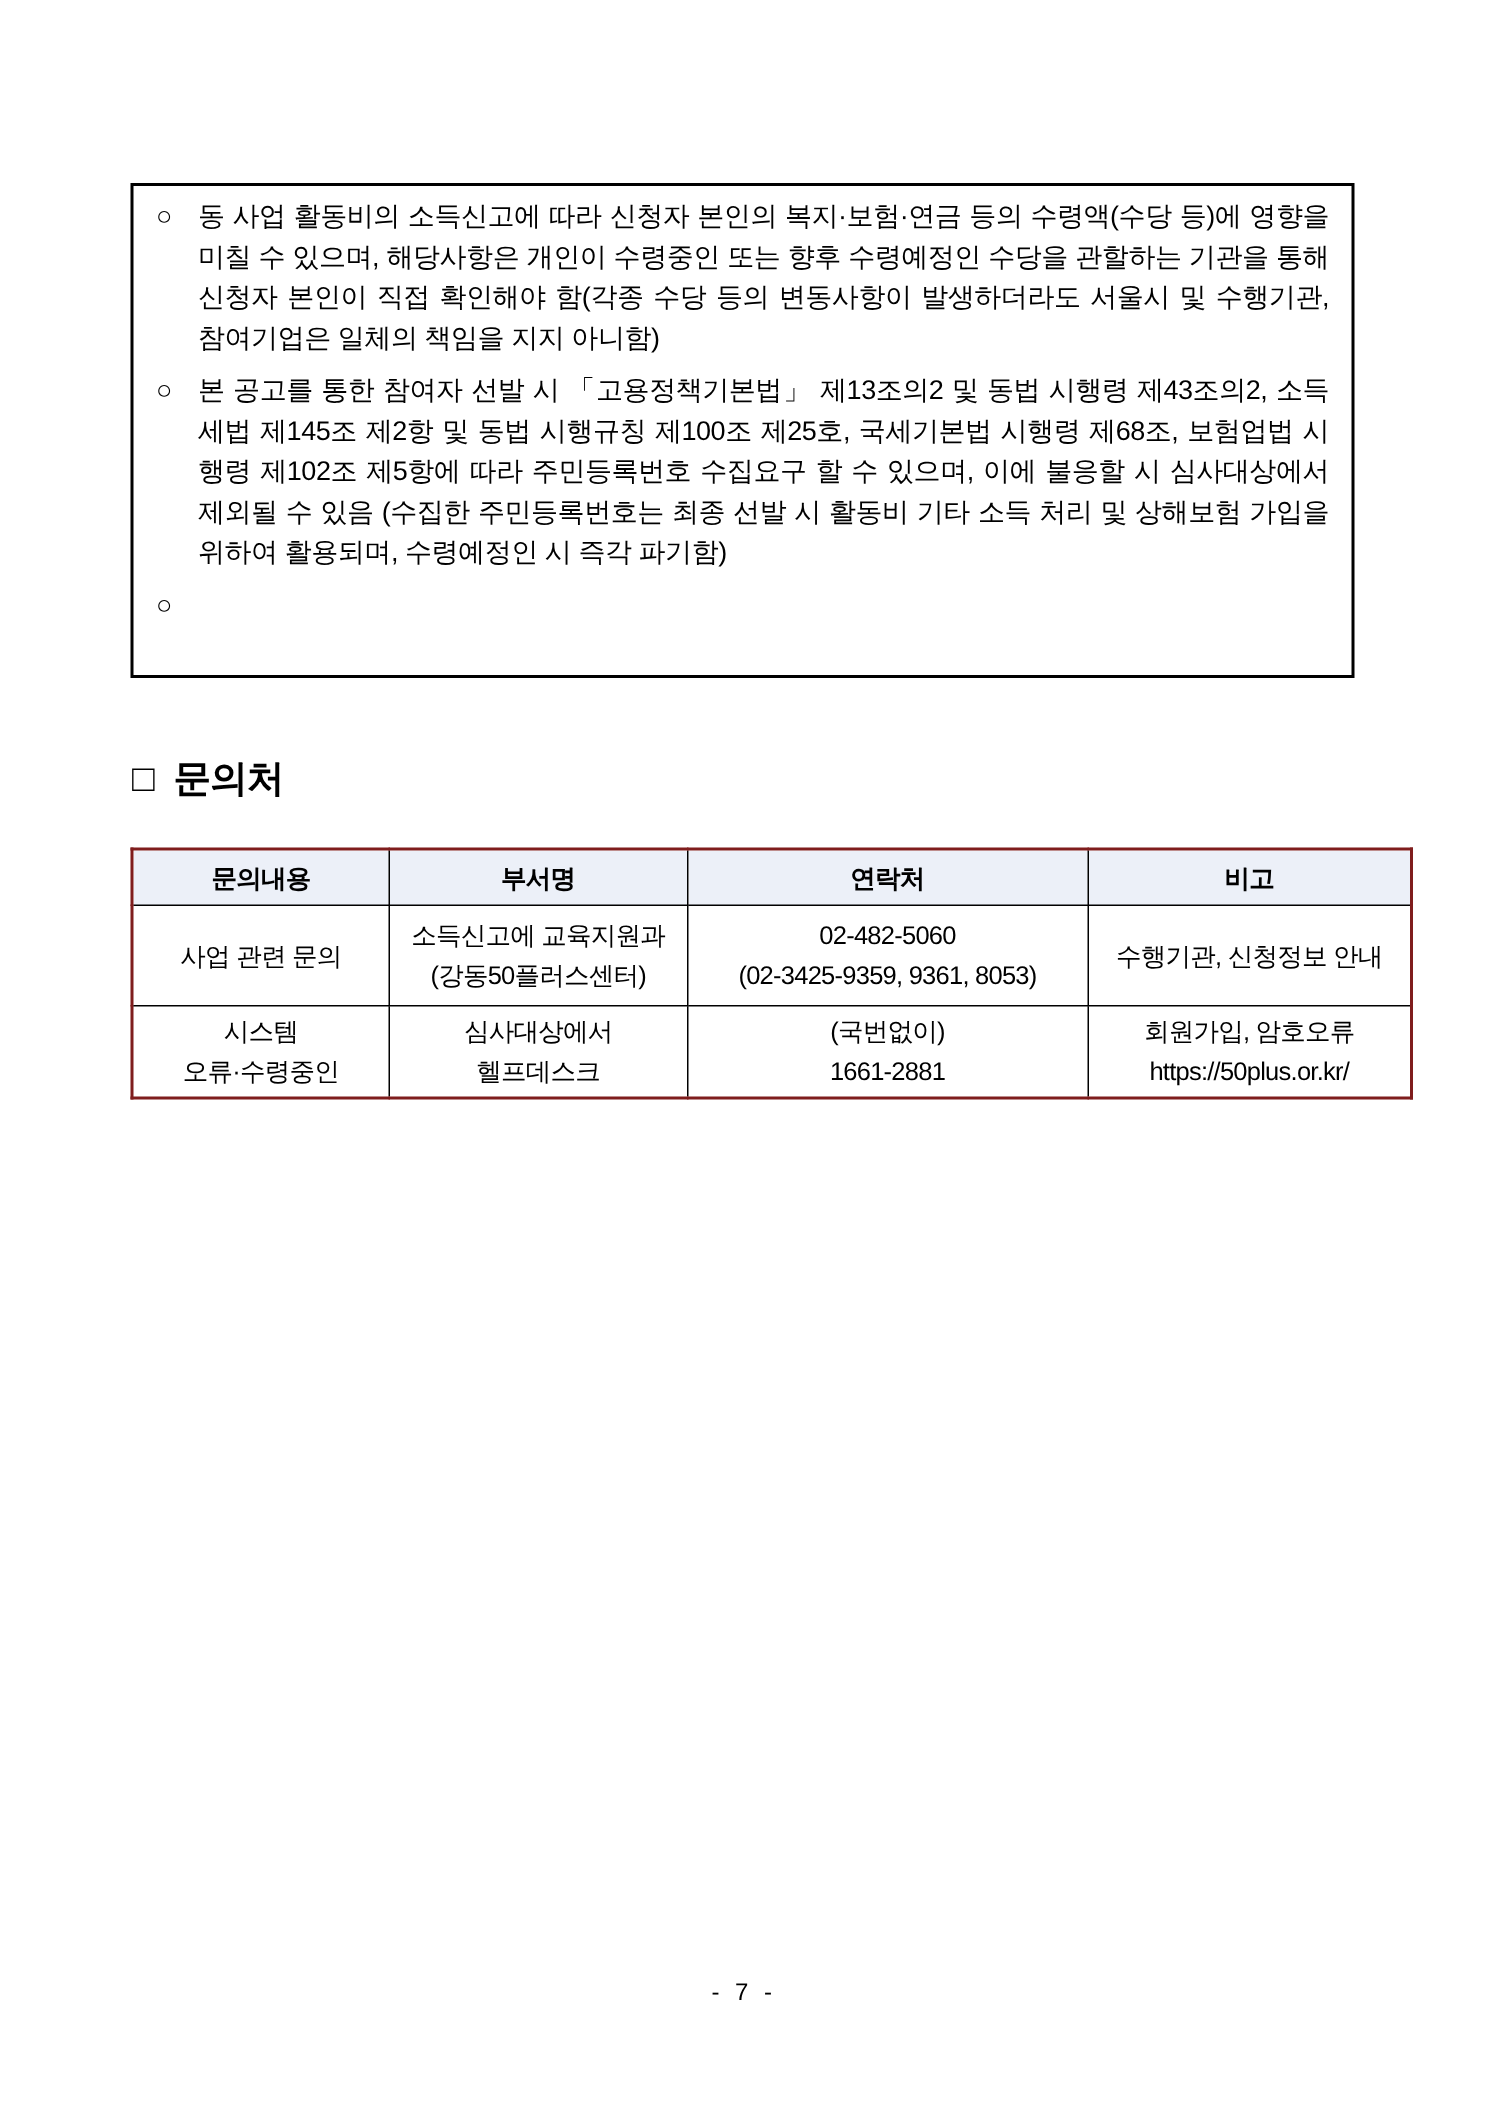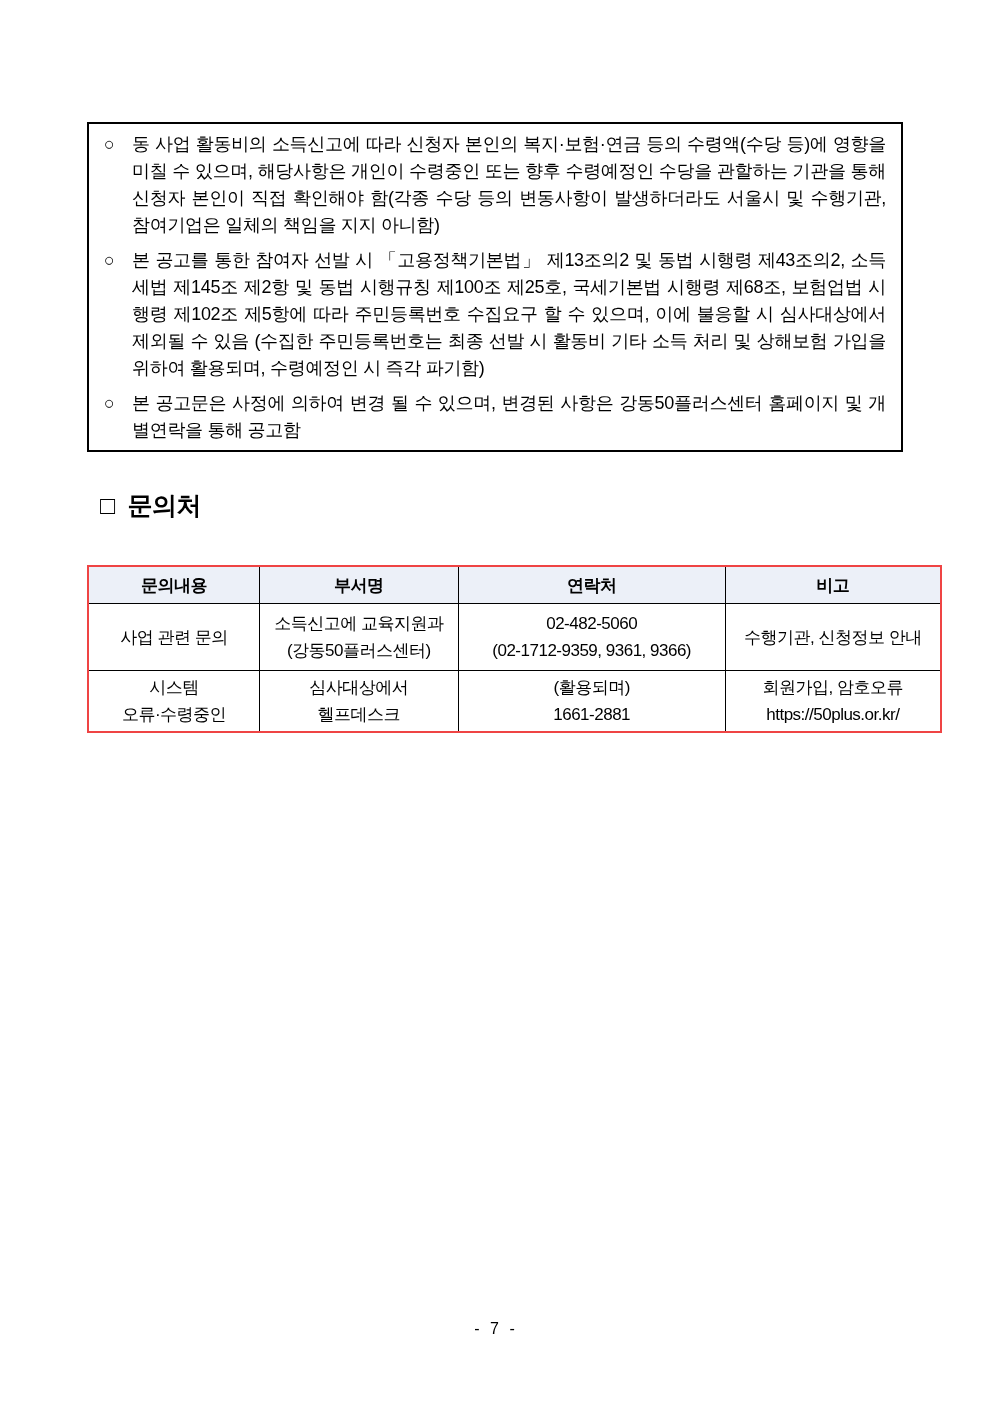--- a/index.html
+++ b/index.html
@@ -44,44 +44,43 @@
     position: absolute;
     left: 0;
     top: 0;
     letter-spacing: 0;
   }
 
   
   .section-title {
     position: absolute;
     left: 88px;
-    top: 488px;
+    top: 502px;
     font-size: 25px;
     line-height: 34px;
     font-weight: bold;
     letter-spacing: -0.5px;
-    margin-left: 12px;
   }
   .section-title .sq {
     font-weight: normal;
     margin-right: 13px;
   }
 
   
   .contact-table {
     position: absolute;
     left: 87px;
     top: 565px;
     width: 855px;
     border-collapse: collapse;
     table-layout: fixed;
     text-align: center;
     font-size: 17px;
     letter-spacing: -0.5px;
-    border: 2px solid #ef4444;
+    border: 2px solid #7f1d1d;
   }
   .contact-table th,
   .contact-table td {
     border: 1px solid #000000;
     padding: 2px 4px;
     vertical-align: middle;
     overflow: hidden;
   }
   .contact-table thead th {
     background: #ECF0F8;
@@ -105,21 +104,21 @@
   }
 </style>
 </head>
 <body>
 
 <div class="page">
 
   <div class="notice-box">
     <p class="bullet"><span class="marker">○</span><span>동 사업 활동비의 소득신고에 따라 신청자 본인의 복지·보험·연금 등의 수령액(수당 등)에 영향을 미칠 수 있으며, 해당사항은 개인이 수령중인 또는 향후 수령예정인 수당을 관할하는 기관을 통해 신청자 본인이 직접 확인해야 함(각종 수당 등의 변동사항이 발생하더라도 서울시 및 수행기관, 참여기업은 일체의 책임을 지지 아니함)</span></p>
     <p class="bullet"><span class="marker">○</span><span>본 공고를 통한 참여자 선발 시 「고용정책기본법」 제13조의2 및 동법 시행령 제43조의2, 소득세법 제145조 제2항 및 동법 시행규칭 제100조 제25호, 국세기본법 시행령 제68조, 보험업법 시행령 제102조 제5항에 따라 주민등록번호 수집요구 할 수 있으며, 이에 불응할 시 심사대상에서 제외될 수 있음 (수집한 주민등록번호는 최종 선발 시 활동비 기타 소득 처리 및 상해보험 가입을 위하여 활용되며, 수령예정인 시 즉각 파기함)</span></p>
-    <p class="bullet"><span class="marker">○</span><span>본 공고문은 사정에 의하여 변경 될 수 있으며, 변경된 사항은 강동50플러스센터 홈페이지 및 개별연락을 통해 공고함</span></p>
+    <p class="bullet"><span class="marker">○</span></p>
   </div>
 
   <div class="section-title">
     <span class="sq">□</span><span>문의처</span>
   </div>
 
   <table class="contact-table">
     <colgroup>
       <col style="width:20.1%">
       <col style="width:23.3%">
@@ -138,37 +137,37 @@
       <tr class="row-1">
         <td class="col-category">
           <div class="cell-line">사업 관련 문의</div>
         </td>
         <td>
           <div class="cell-line">소득신고에 교육지원과</div>
           <div class="cell-line">(강동50플러스센터)</div>
         </td>
         <td>
           <div class="cell-line">02-482-5060</div>
-          <div class="cell-line">(02-1712-9359, 9361, 9366)</div>
+          <div class="cell-line">(02-3425-9359, 9361, 8053)</div>
         </td>
         <td>
           <div class="cell-line">수행기관, 신청정보 안내</div>
         </td>
       </tr>
       <tr class="row-2">
         <td class="col-category">
           <div class="cell-line">시스템</div>
           <div class="cell-line">오류·수령중인</div>
         </td>
         <td>
           <div class="cell-line">심사대상에서</div>
           <div class="cell-line">헬프데스크</div>
         </td>
         <td>
-          <div class="cell-line">(활용되며)</div>
+          <div class="cell-line">(국번없이)</div>
           <div class="cell-line">1661-2881</div>
         </td>
         <td>
           <div class="cell-line">회원가입, 암호오류</div>
           <div class="cell-line">https://50plus.or.kr/</div>
         </td>
       </tr>
     </tbody>
   </table>
 

